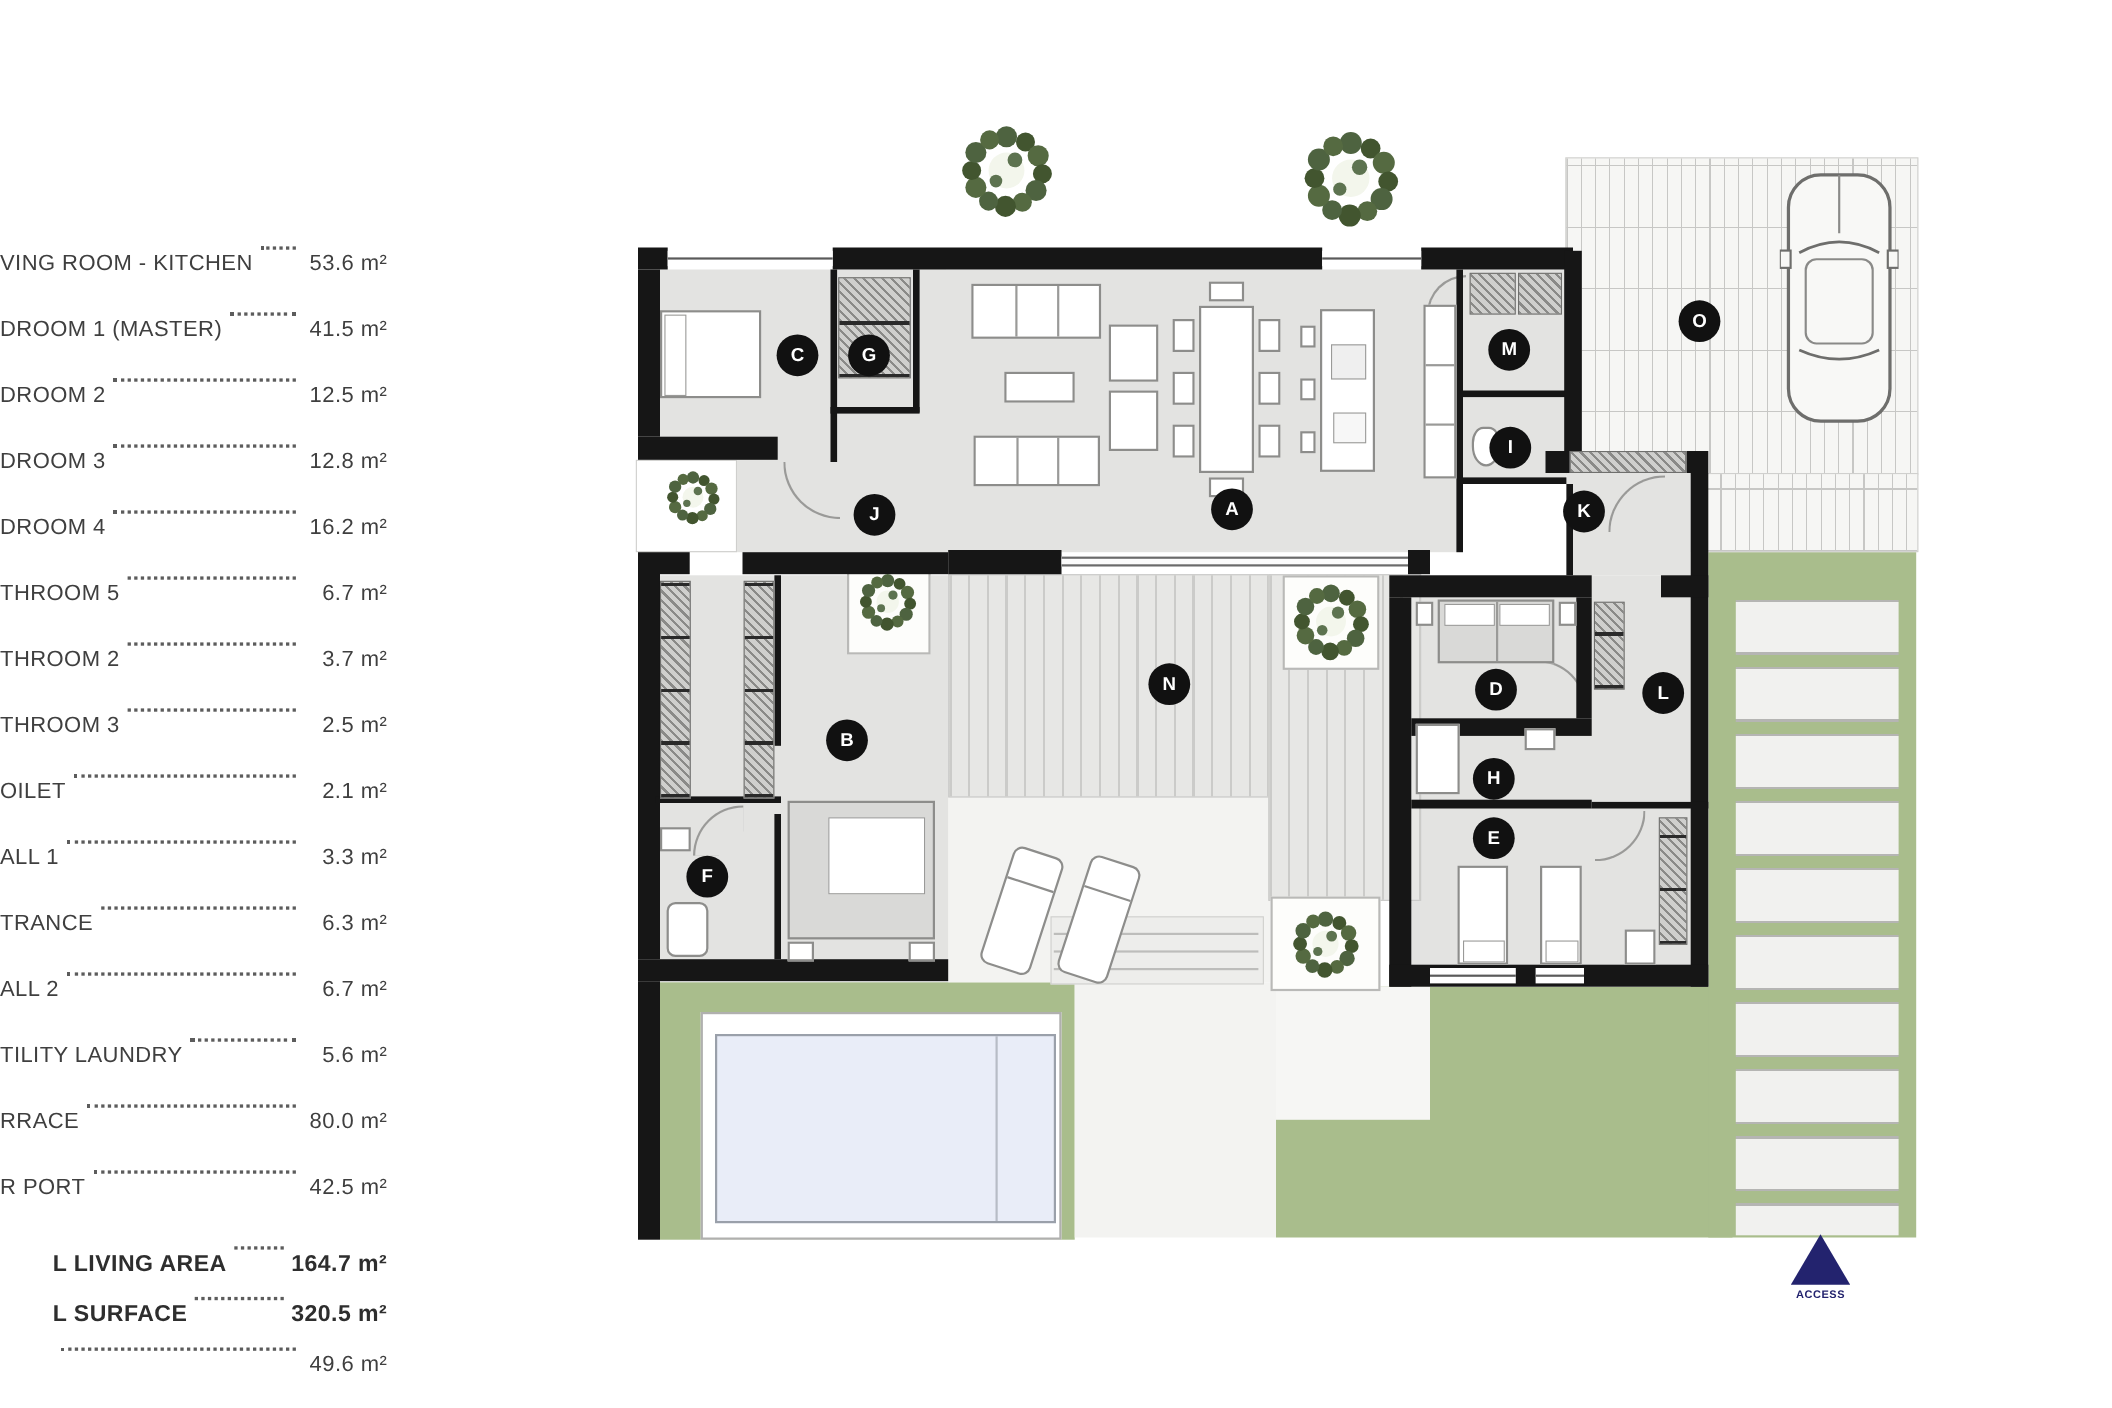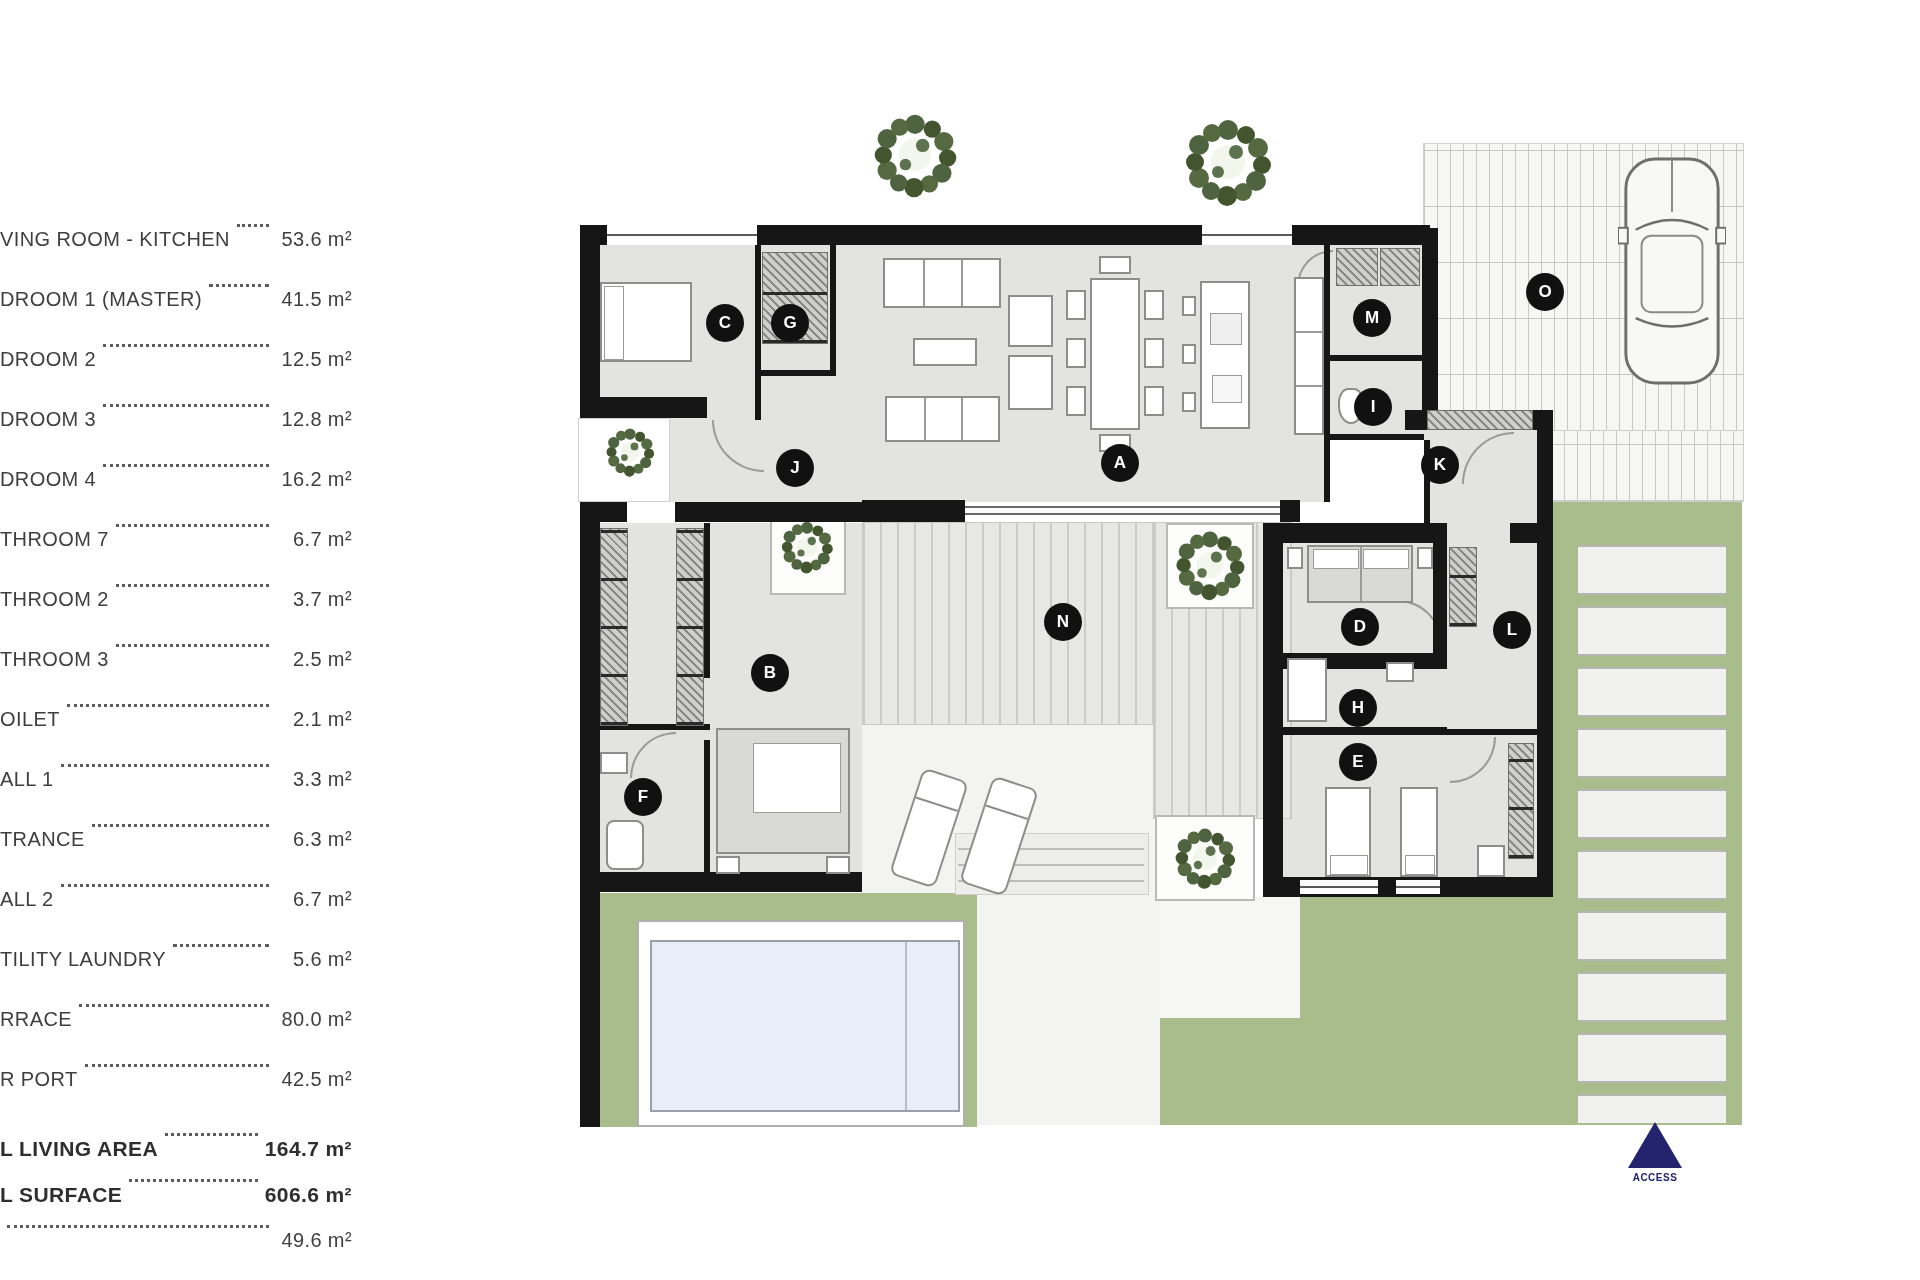--- a/index.html
+++ b/index.html
@@ -6,21 +6,21 @@
   .canvas{position:relative;width:1920px;height:1280px;background:#ffffff;overflow:hidden;
           font-family:"Liberation Sans",sans-serif;}
   
   .legend{position:absolute;left:0;top:228px;width:352px;}
   .lrow{display:flex;align-items:flex-start;white-space:nowrap;color:#3f3f3f;font-size:20px;
         margin-bottom:37px;letter-spacing:.4px;}
   .lrow .lab{flex:0 0 auto;}
   .lrow .dots{flex:1 1 auto;margin:0 7px;border-bottom:3px dotted #5c5c5c;transform:translateY(-4px);min-width:10px;}
   .lrow .val{flex:0 0 auto;min-width:76px;text-align:right;}
   .lrow.total{font-weight:bold;font-size:21px;color:#2e2e2e;margin-bottom:22px;}
-  .totals{margin-top:46px;}
+  .totals{margin-top:46px;padding-left:48px;}
   
   .abs{position:absolute;}
   .wall{position:absolute;background:#161616;z-index:12;}
   .room{position:absolute;background:#e3e3e1;z-index:4;}
   .whitearea{position:absolute;background:#ffffff;z-index:6;}
   .patio{position:absolute;background:#f3f3f1;z-index:3;}
   .green{position:absolute;background:#a9bd8c;z-index:2;}
   .deck{position:absolute;background:#e7e7e5;z-index:5;border:1px solid #c8c8c6;
         background-image:repeating-linear-gradient(90deg,#cbcbc9 0 2px,transparent 2px 17px);}
   .grid{position:absolute;background-color:#f6f6f4;z-index:2;border:1px solid #d0d0ce;
@@ -80,21 +80,21 @@
         <span class="lab">DROOM 3</span>
         <span class="dots"></span>
         <span class="val">12.8 m²</span>
       </div>
     <div class="lrow">
         <span class="lab">DROOM 4</span>
         <span class="dots"></span>
         <span class="val">16.2 m²</span>
       </div>
     <div class="lrow">
-        <span class="lab">THROOM 7</span>
+        <span class="lab">THROOM 5</span>
         <span class="dots"></span>
         <span class="val">6.7 m²</span>
       </div>
     <div class="lrow">
         <span class="lab">THROOM 2</span>
         <span class="dots"></span>
         <span class="val">3.7 m²</span>
       </div>
     <div class="lrow">
         <span class="lab">THROOM 3</span>
@@ -138,21 +138,21 @@
       </div>
     <div class="totals">
       <div class="lrow total">
           <span class="lab">L LIVING AREA</span>
           <span class="dots"></span>
           <span class="val">164.7 m²</span>
         </div>
       <div class="lrow total">
           <span class="lab">L SURFACE</span>
           <span class="dots"></span>
-          <span class="val">606.6 m²</span>
+          <span class="val">320.5 m²</span>
         </div>
       <div class="lrow">
           <span class="lab"></span>
           <span class="dots"></span>
           <span class="val">49.6 m²</span>
         </div>
     </div>
   </div>
 
   <div class="abs" style="left:0;top:0;width:1920px;height:1280px;">

